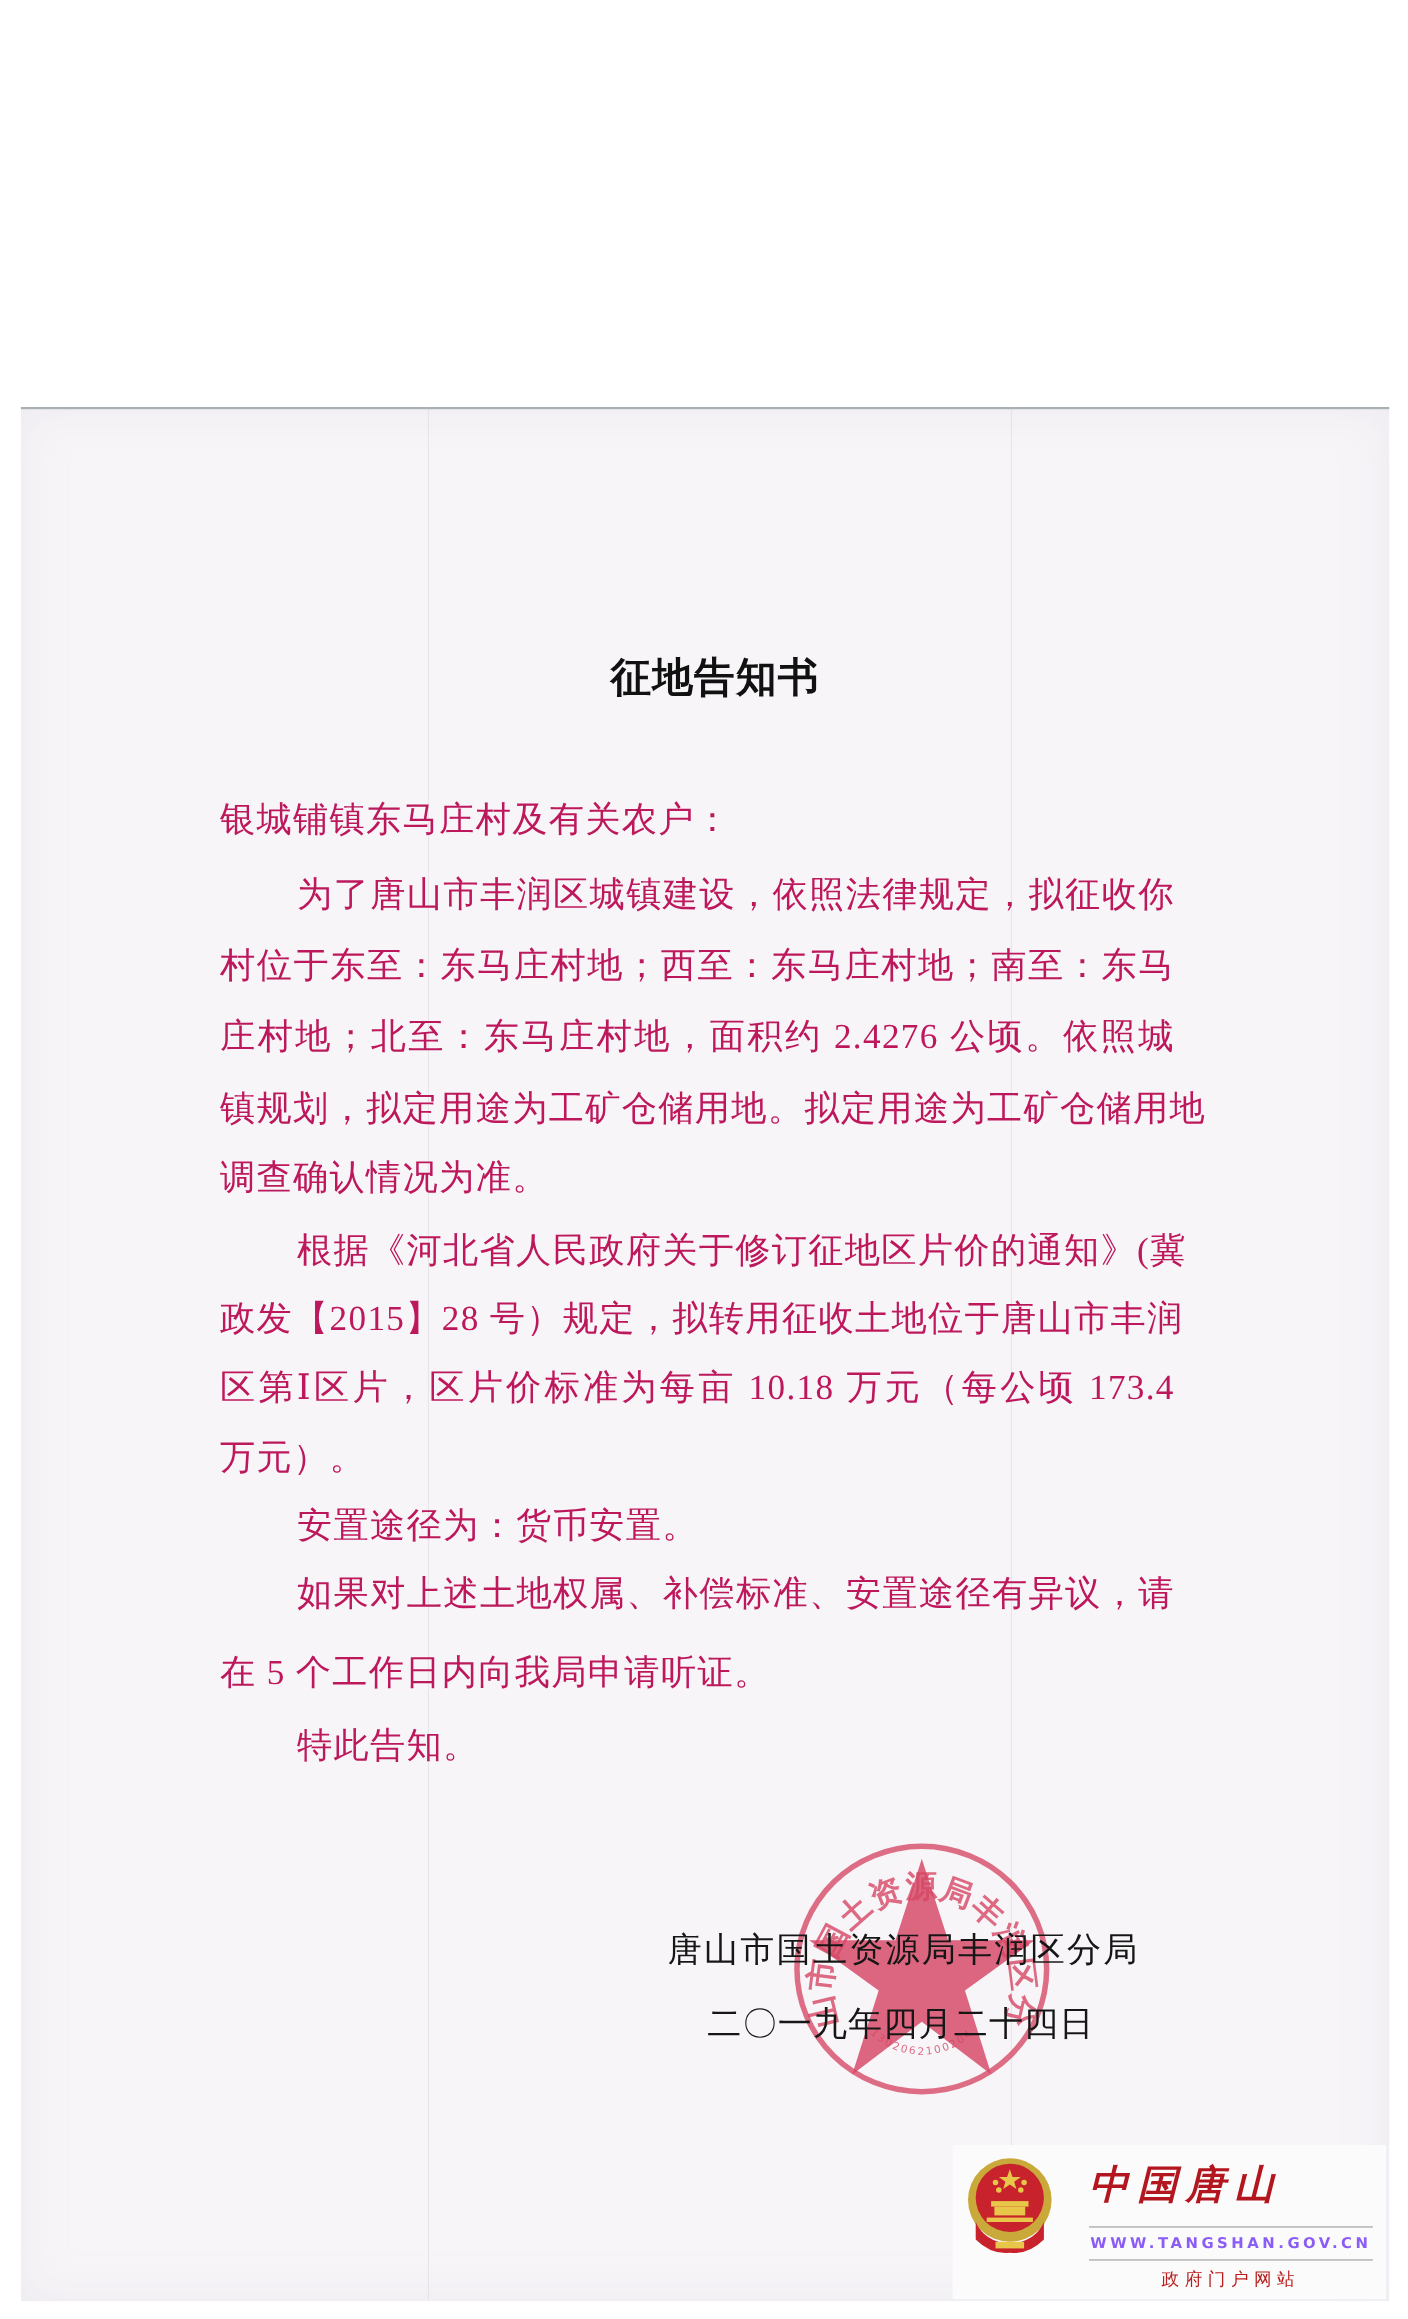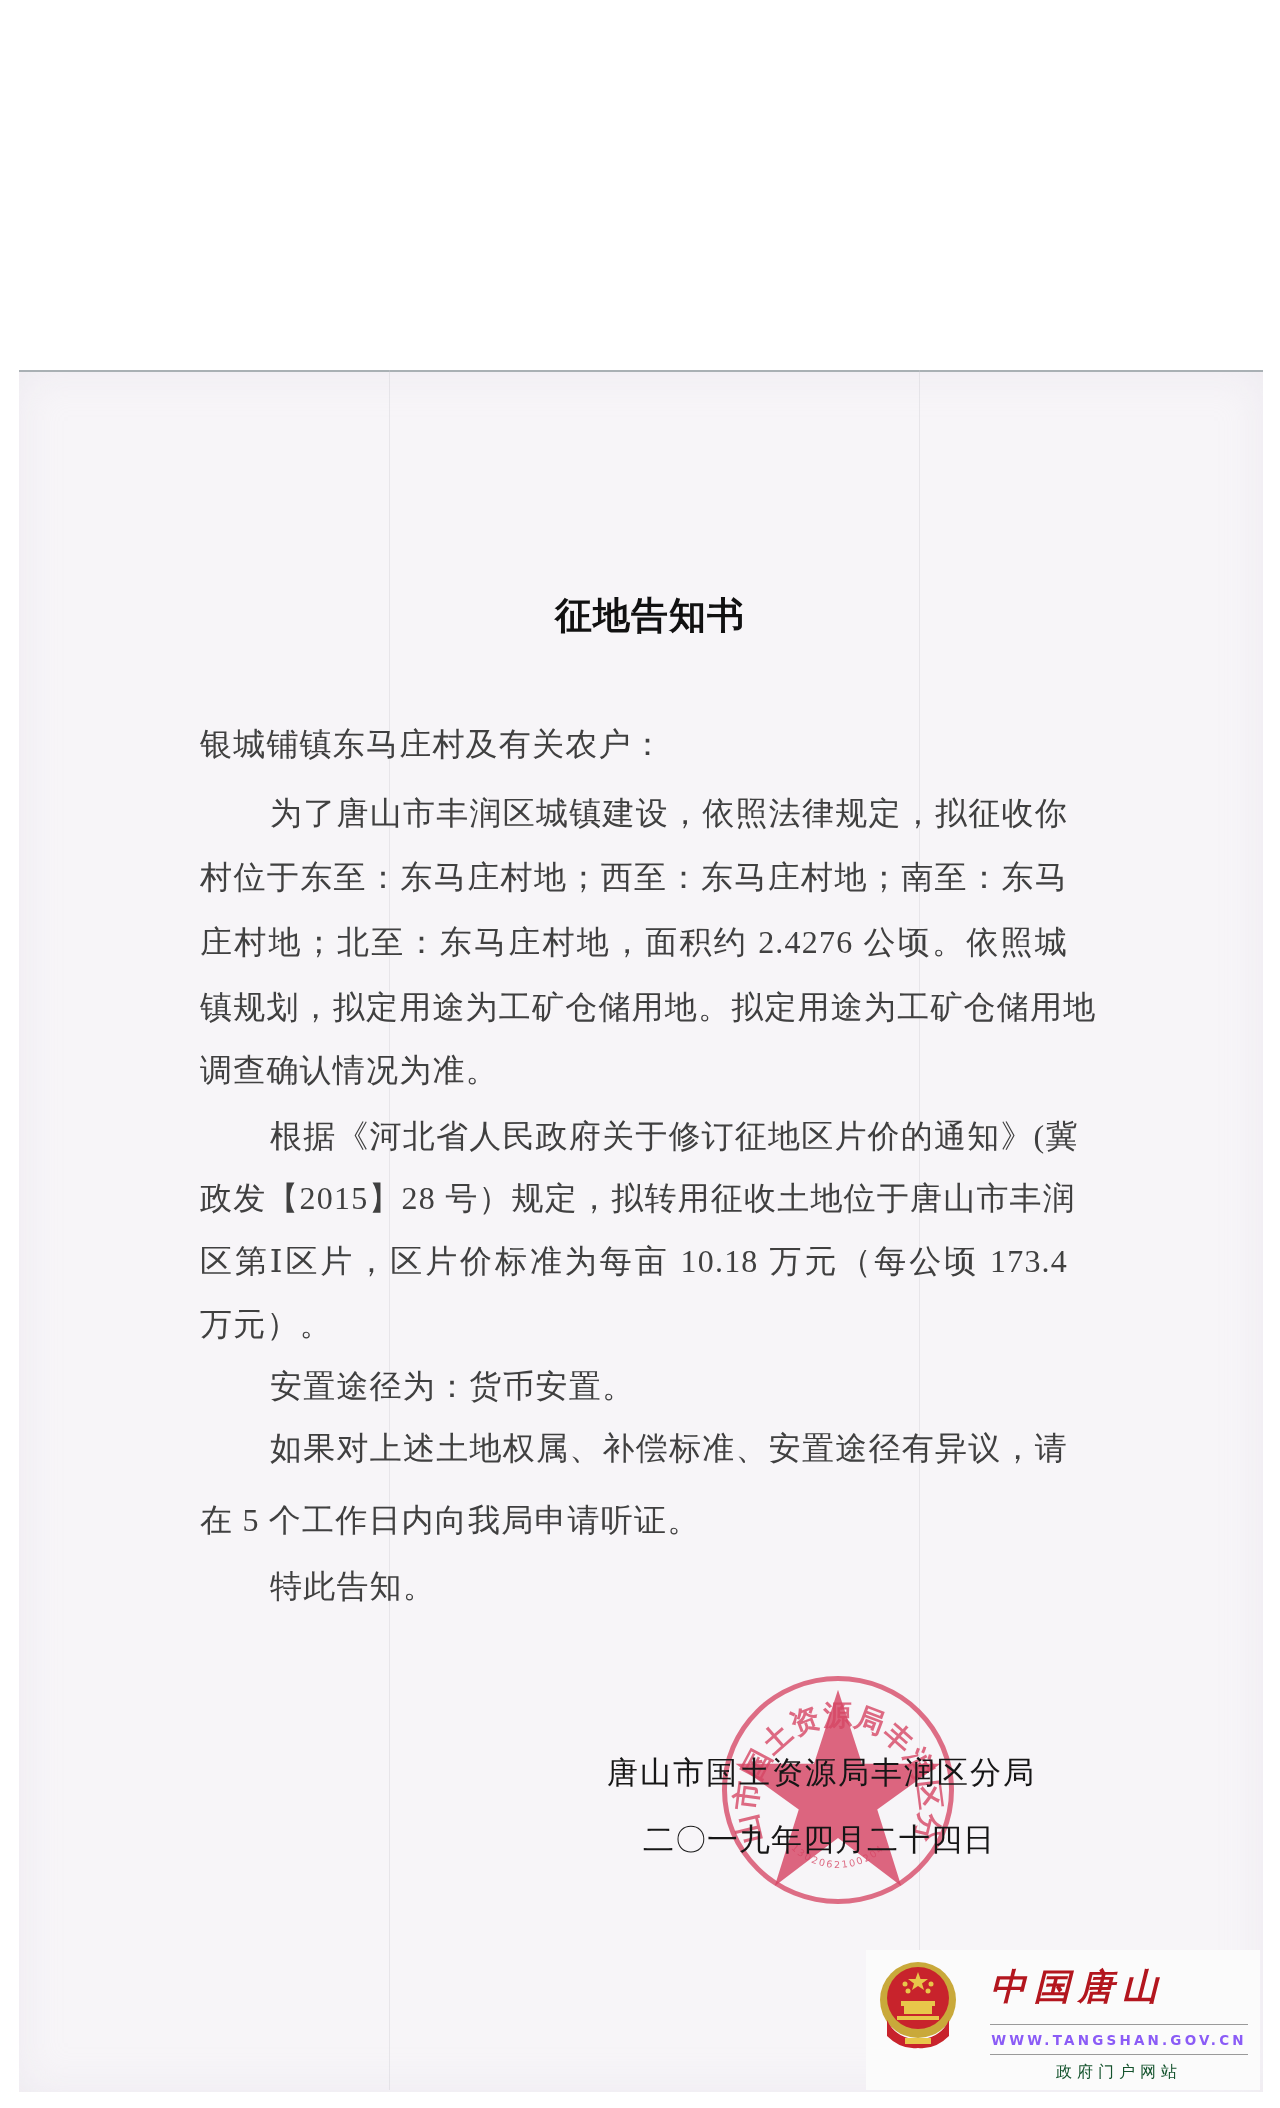--- a/index.html
+++ b/index.html
@@ -20,21 +20,21 @@
     background: rgba(200,200,205,0.35);
   }
   .title {
     position: absolute; left: 545px; top: 594px; width: 200px; text-align: right;
     font-family: "DejaVu Sans", "Liberation Sans", sans-serif;
     font-size: 37px; font-weight: bold; letter-spacing: 1px; line-height: 44px;
     color: #111;
   }
   .line {
     position: absolute; font-size: 32px; line-height: 40px; height: 40px;
-    white-space: nowrap; letter-spacing: 1.2px; color: #404040;
+    white-space: nowrap; letter-spacing: 1.2px; color: #be185d;
   }
   .just {
     left: 200px; width: 868px; text-align: justify; text-align-last: justify;
   }
   .indent { left: 270px; }
   .plain { left: 200px; }
   .sig {
     position: absolute; font-size: 31px; line-height: 40px; white-space: nowrap;
     letter-spacing: 2px; color: #161616; z-index: 3;
   }
@@ -63,21 +63,21 @@
   }
   .logo-url {
     position: absolute; left: 990px; top: 2031px; width: 258px; text-align: center;
     font-family: "DejaVu Sans", "Liberation Sans", sans-serif;
     font-size: 13.5px; font-weight: bold; letter-spacing: 3.2px; color: #8b5cf6;
     white-space: nowrap; line-height: 18px;
   }
   .logo-sub {
     position: absolute; left: 990px; top: 2062px; width: 258px; text-align: center;
     font-family: "DejaVu Sans", "Liberation Sans", sans-serif;
-    font-size: 16px; letter-spacing: 5px; color: #14532d; line-height: 20px;
+    font-size: 16px; letter-spacing: 5px; color: #b91c1c; line-height: 20px;
   }
 </style>
 </head>
 <body>
 
 <div class="paper"></div>
 <div class="fold" style="left:389px"></div>
 <div class="fold" style="left:919px"></div>
 
 <div class="title">征地告知书</div>

